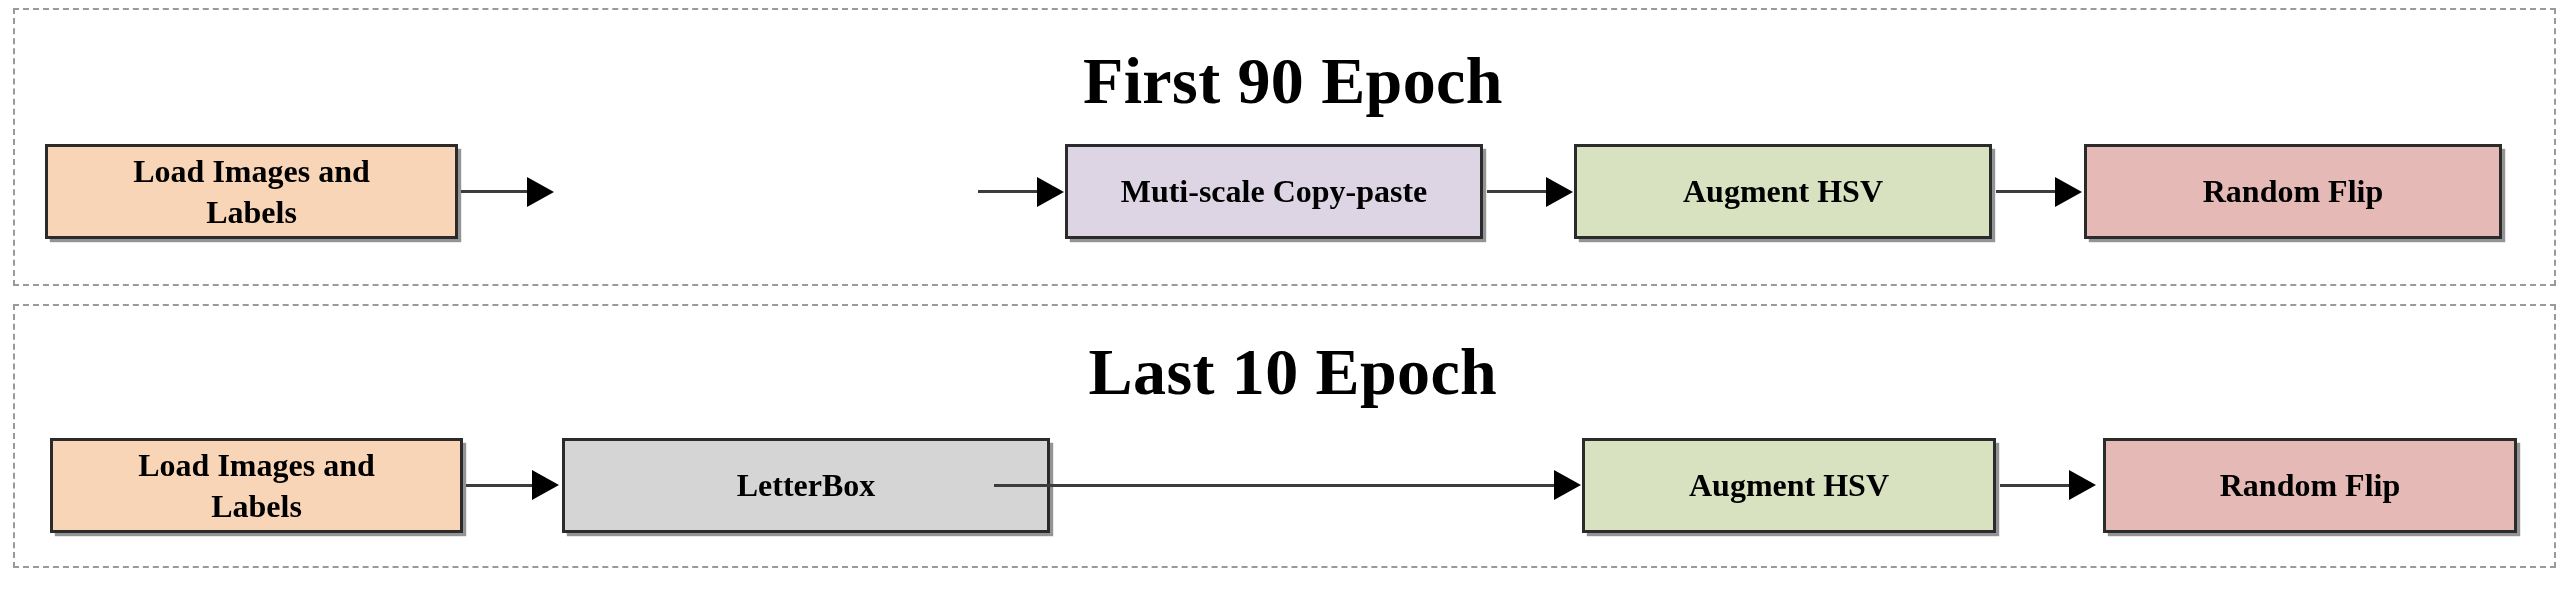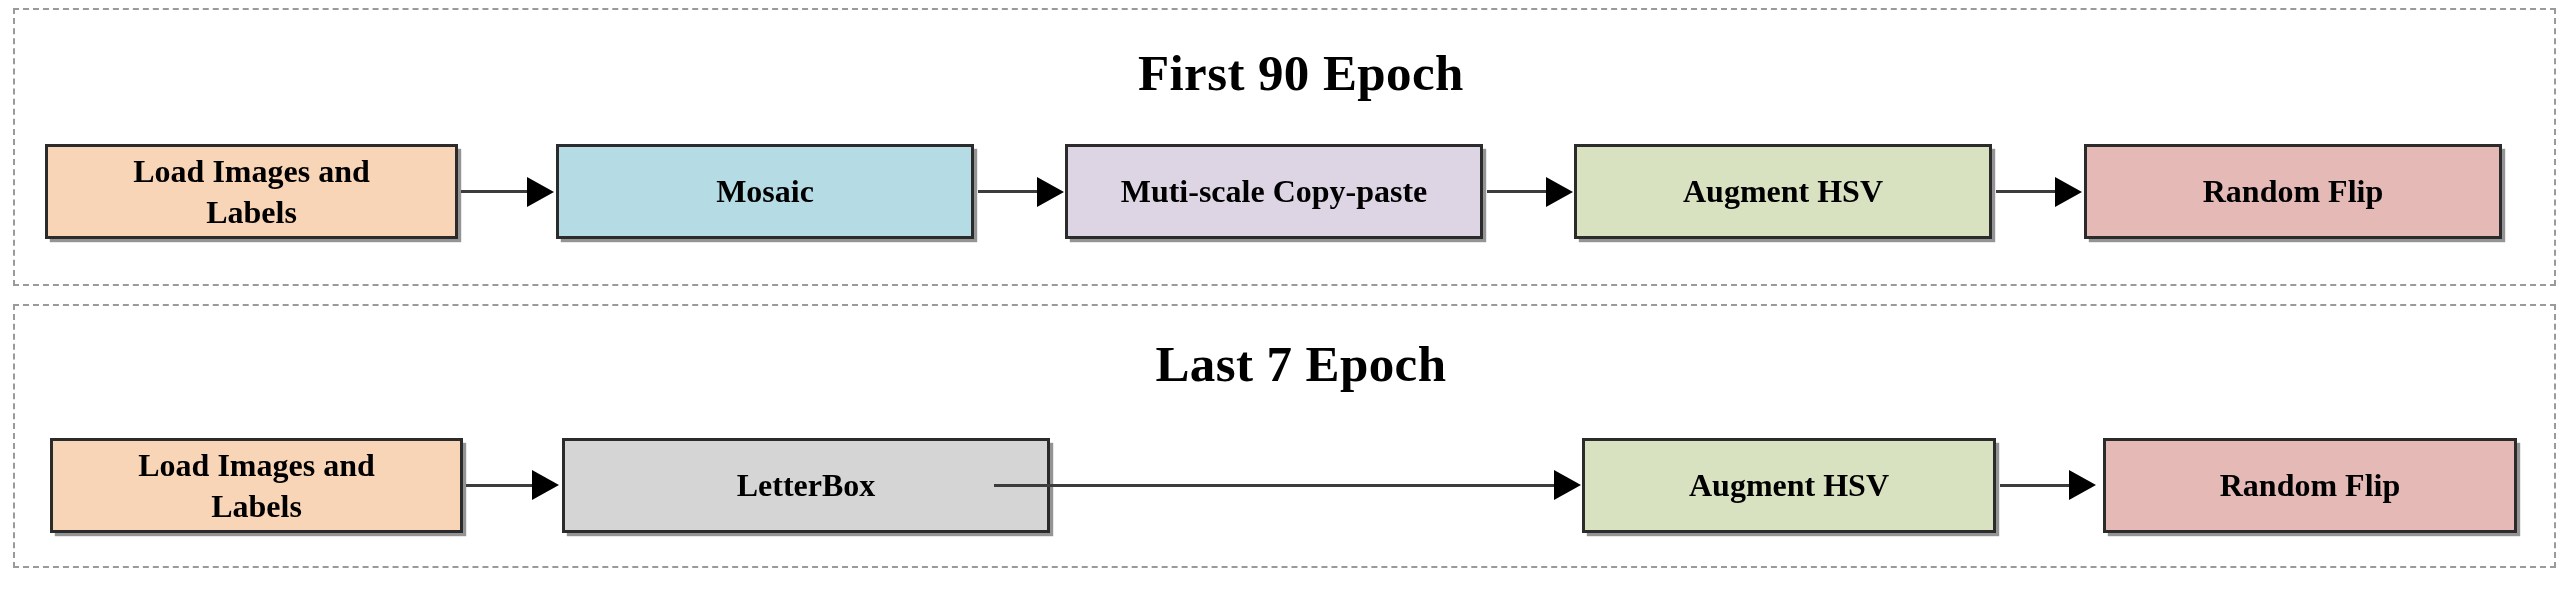--- a/index.html
+++ b/index.html
@@ -39,24 +39,24 @@
   #phase-last {
     left: 13.4px;
     top: 304px;
     width: 2543px;
     height: 264px;
   }
 
   .phase-title {
     position: absolute;
     width: 100%;
-    left: 16px;
+    left: 8px;
     text-align: center;
     font-weight: bold;
-    font-size: 51px;
+    font-size: 66px;
     line-height: 1;
     color: #000000;
     letter-spacing: 0.4px;
     white-space: nowrap;
   }
   #phase-first .phase-title { top: 38px; }
   #phase-last  .phase-title { top: 33px; }
 
   
   .node {
@@ -99,39 +99,38 @@
   <div class="phase" id="phase-first">
     <div class="phase-title">First 90 Epoch</div>
   </div>
 
   <div class="node" id="r1n0" style="left:45px; top:144px; width:413px; height:95px; background:#f9d5b7;">Load Images and
 Labels</div>
 
   <div class="connector" style="left:461px; top:190px; width:68px;"></div>
   <div class="arrowhead" style="left:527px; top:177px;"></div>
 
-  <div class="node" id="r1n1" style="left:556px; top:144px; width:418px; height:95px; background:#b5dce5;">Mosaic</div>
 
   <div class="connector" style="left:978px; top:190px; width:62px;"></div>
   <div class="arrowhead" style="left:1037px; top:177px;"></div>
 
   <div class="node" id="r1n2" style="left:1065px; top:144px; width:418px; height:95px; background:#ddd5e4;">Muti-scale Copy-paste</div>
 
   <div class="connector" style="left:1487px; top:190px; width:62px;"></div>
   <div class="arrowhead" style="left:1546px; top:177px;"></div>
 
   <div class="node" id="r1n3" style="left:1574px; top:144px; width:418px; height:95px; background:#d9e2c0;">Augment HSV</div>
 
   <div class="connector" style="left:1996px; top:190px; width:62px;"></div>
   <div class="arrowhead" style="left:2055px; top:177px;"></div>
 
   <div class="node" id="r1n4" style="left:2084px; top:144px; width:418px; height:95px; background:#e5b9b5;">Random Flip</div>
 
   <div class="phase" id="phase-last">
-    <div class="phase-title">Last 7 Epoch</div>
+    <div class="phase-title">Last 10 Epoch</div>
   </div>
 
   <div class="node" id="r2n0" style="left:50px; top:438px; width:413px; height:95px; background:#f9d5b7;">Load Images and
 Labels</div>
 
   <div class="connector" style="left:466px; top:484px; width:68px;"></div>
   <div class="arrowhead" style="left:532px; top:470px;"></div>
 
   <div class="node" id="r2n1" style="left:562px; top:438px; width:488px; height:95px; background:#d5d5d5;">LetterBox</div>
 

